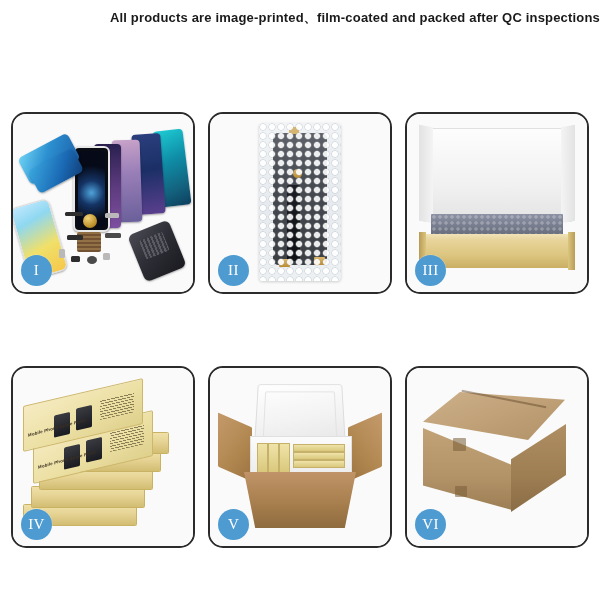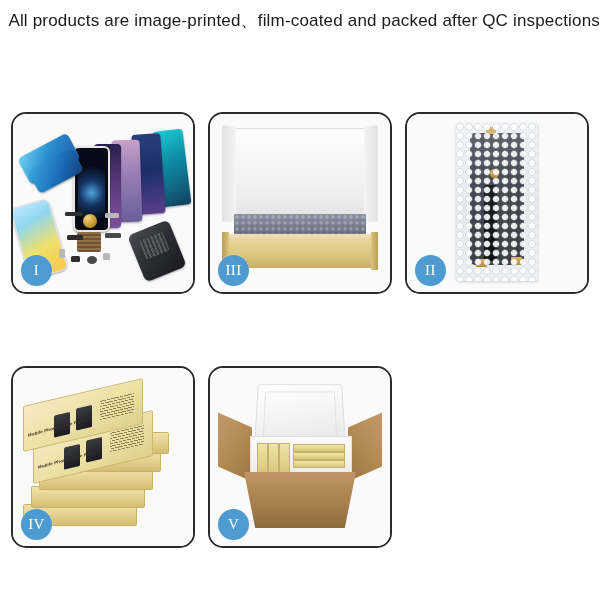--- a/index.html
+++ b/index.html
@@ -28,22 +28,22 @@
     font-size: 25.5px;
     font-weight: 400;
     letter-spacing: 1.1px;
     color: #111111;
     line-height: 1.05;
     white-space: nowrap;
   }
   .subtitle {
     margin: 0;
     padding-top: 9px;
-    font-size: 17px;
-    font-weight: 400;
+    font-size: 13px;
+    font-weight: 700;
     letter-spacing: 0.18px;
     color: #1a1a1a;
     white-space: nowrap;
     text-align: right;
   }
 
   
   .grid {
     position: absolute;
     top: 112px;
@@ -412,46 +412,46 @@
       <div class="prt dark" style="left:54px; bottom:52px; width:16px; height:5px;"></div>
       <div class="prt" style="left:92px; bottom:54px; width:16px; height:5px;"></div>
       <div class="prt light" style="left:46px; bottom:34px; width:6px; height:9px;"></div>
       <div class="prt dark" style="left:58px; bottom:30px; width:9px; height:6px;"></div>
       <div class="prt" style="left:74px; bottom:28px; width:10px; height:8px; border-radius:50%;"></div>
       <div class="prt light" style="left:90px; bottom:32px; width:7px; height:7px;"></div>
       <div class="badge">I</div>
     </div>
   </div>
 
-  <div class="panel p3">
-    <div class="panel-stage">
-      <div class="lid"></div>
-      <div class="lid-fold-l"></div>
-      <div class="lid-fold-r"></div>
-      <div class="foam"></div>
-      <div class="boxlip"></div>
-      <div class="boxfront"></div>
-      <div class="edge-l"></div>
-      <div class="edge-r"></div>
-      <div class="badge">III</div>
-    </div>
-  </div>
-
   <div class="panel p2">
     <div class="panel-stage">
       <div class="wrap">
         <div class="inner-screen"></div>
         <div class="flex"></div>
         <div class="gold c"></div>
         <div class="gold a"></div>
         <div class="gold b"></div>
         <div class="tape"></div>
         <div class="bubbles"></div>
       </div>
       <div class="badge">II</div>
+    </div>
+  </div>
+
+  <div class="panel p3">
+    <div class="panel-stage">
+      <div class="lid"></div>
+      <div class="lid-fold-l"></div>
+      <div class="lid-fold-r"></div>
+      <div class="foam"></div>
+      <div class="boxlip"></div>
+      <div class="boxfront"></div>
+      <div class="edge-l"></div>
+      <div class="edge-r"></div>
+      <div class="badge">III</div>
     </div>
   </div>
 
   <div class="panel p4">
     <div class="panel-stage">
       <div class="stack">
         <div class="bx" style="left:0px;  top:118px;"></div>
         <div class="bx" style="left:8px;  top:100px;"></div>
         <div class="bx" style="left:16px; top:82px;"></div>
         <div class="bx" style="left:24px; top:64px;"></div>
@@ -486,14 +486,25 @@
         <div class="ybox" style="left:28px; top:6px;  width:9px;  height:28px;"></div>
         <div class="ybox" style="left:42px; top:7px;  width:50px; height:6px;"></div>
         <div class="ybox" style="left:42px; top:15px; width:50px; height:6px;"></div>
         <div class="ybox" style="left:42px; top:23px; width:50px; height:6px;"></div>
       </div>
       <div class="carton"></div>
       <div class="badge">V</div>
     </div>
   </div>
 
+  <div class="panel p6">
+    <div class="panel-stage">
+      <div class="c-top"></div>
+      <div class="c-left"></div>
+      <div class="c-right"></div>
+      <div class="seam"></div>
+      <div class="tab a"></div>
+      <div class="tab b"></div>
+      <div class="badge">VI</div>
+    </div>
+  </div>
 
 </div>
 
 </body></html>

